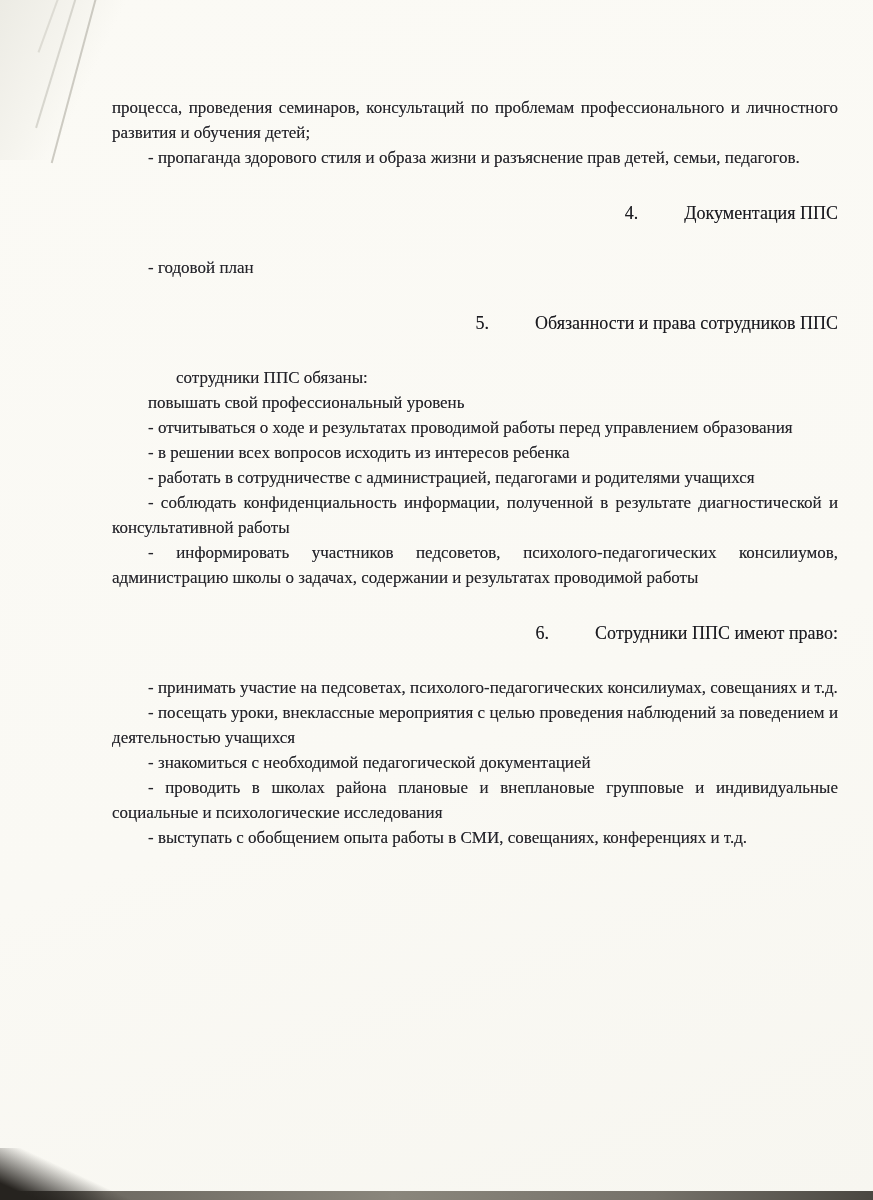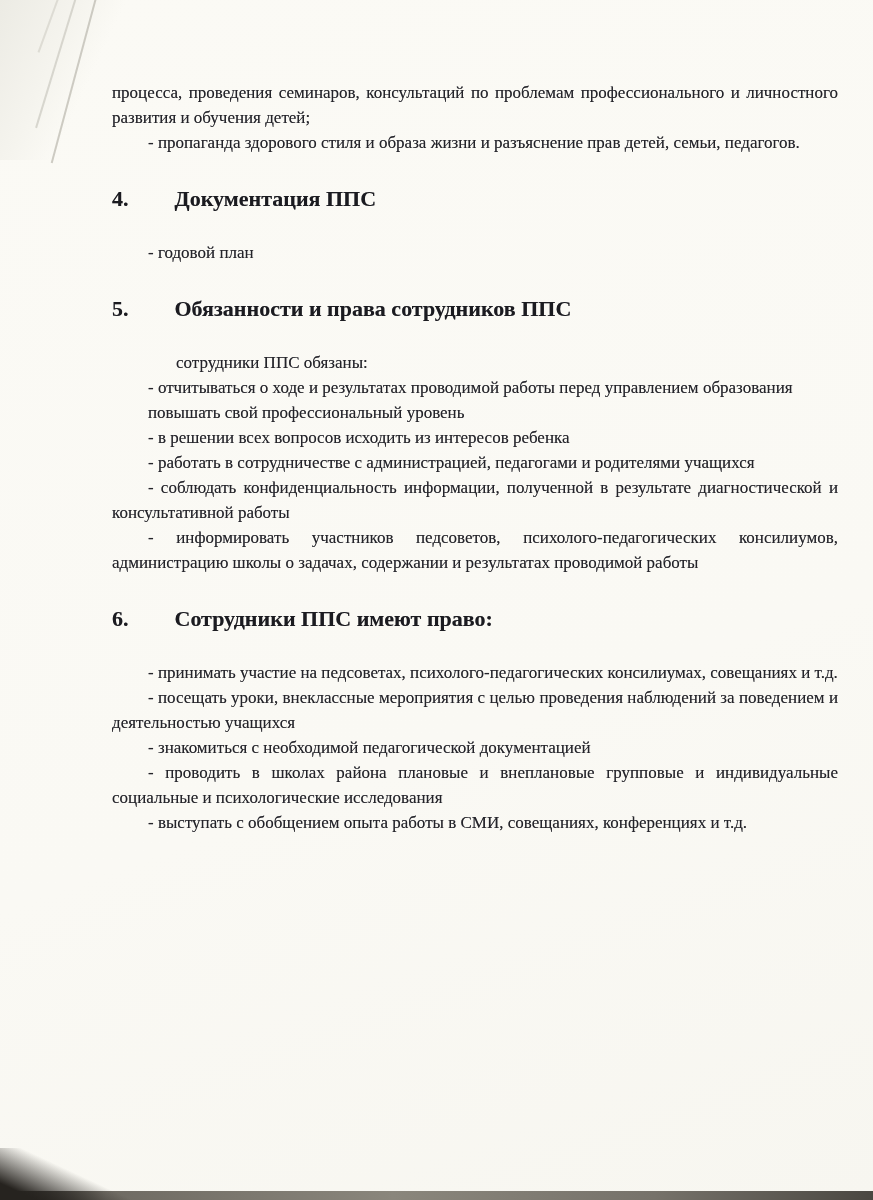--- a/index.html
+++ b/index.html
@@ -46,44 +46,44 @@
     position: absolute;
     bottom: 0; left: 0;
     width: 130px; height: 52px;
     background: linear-gradient(25deg, #26231f 15%, rgba(38,35,31,0) 55%);
     pointer-events: none;
   }
   
   .content {
     position: absolute;
     left: 112px;
-    top: 80px;
+    top: 95px;
     width: 726px;
     font-size: 17px;
     line-height: 25px;
     text-shadow: 0 0 .5px rgba(20,20,30,.45);
   }
   .para {
     margin: 0;
     text-align: justify;
     text-indent: 36px;
   }
   .para.first {
     text-indent: 0;
   }
   .lead {
     margin: 0;
     padding-left: 64px;
   }
   .heading {
     margin: 31px 0 29px 0;
-    font-size: 22px;
+    font-size: 18px;
     line-height: 25px;
-    font-weight: 700;
-    text-align: left;
+    font-weight: 400;
+    text-align: right;
     color: #1b1b20;
   }
   .h-num { margin-right: 46px; }
 </style>
 </head>
 <body>
 
 <div class="page">
 
   <div class="fold-wedge"></div>
@@ -96,22 +96,22 @@
     <p class="para first">процесса, проведения семинаров, консультаций по проблемам профессионального и личностного развития и обучения детей;</p>
     <p class="para">- пропаганда здорового стиля и образа жизни и разъяснение прав детей, семьи, педагогов.</p>
 
     <h2 class="heading"><span class="h-num">4.</span><span>Документация ППС</span></h2>
 
     <p class="para">- годовой план</p>
 
     <h2 class="heading"><span class="h-num">5.</span><span>Обязанности и права сотрудников ППС</span></h2>
 
     <p class="lead">сотрудники ППС обязаны:</p>
+    <p class="para">повышать свой профессиональный уровень</p>
     <p class="para">- отчитываться о ходе и результатах проводимой работы перед управлением образования</p>
-    <p class="para">повышать свой профессиональный уровень</p>
     <p class="para">- в решении всех вопросов исходить из интересов ребенка</p>
     <p class="para">- работать в сотрудничестве с администрацией, педагогами и родителями учащихся</p>
     <p class="para">- соблюдать конфиденциальность информации, полученной в результате диагностической и консультативной работы</p>
     <p class="para">- информировать участников педсоветов, психолого-педагогических консилиумов, администрацию школы о задачах, содержании и результатах проводимой работы</p>
 
     <h2 class="heading"><span class="h-num">6.</span><span>Сотрудники ППС имеют право:</span></h2>
 
     <p class="para">- принимать участие на педсоветах, психолого-педагогических консилиумах, совещаниях и т.д.</p>
     <p class="para">- посещать уроки, внеклассные мероприятия с целью проведения наблюдений за поведением и деятельностью учащихся</p>
     <p class="para">- знакомиться с необходимой педагогической документацией</p>

